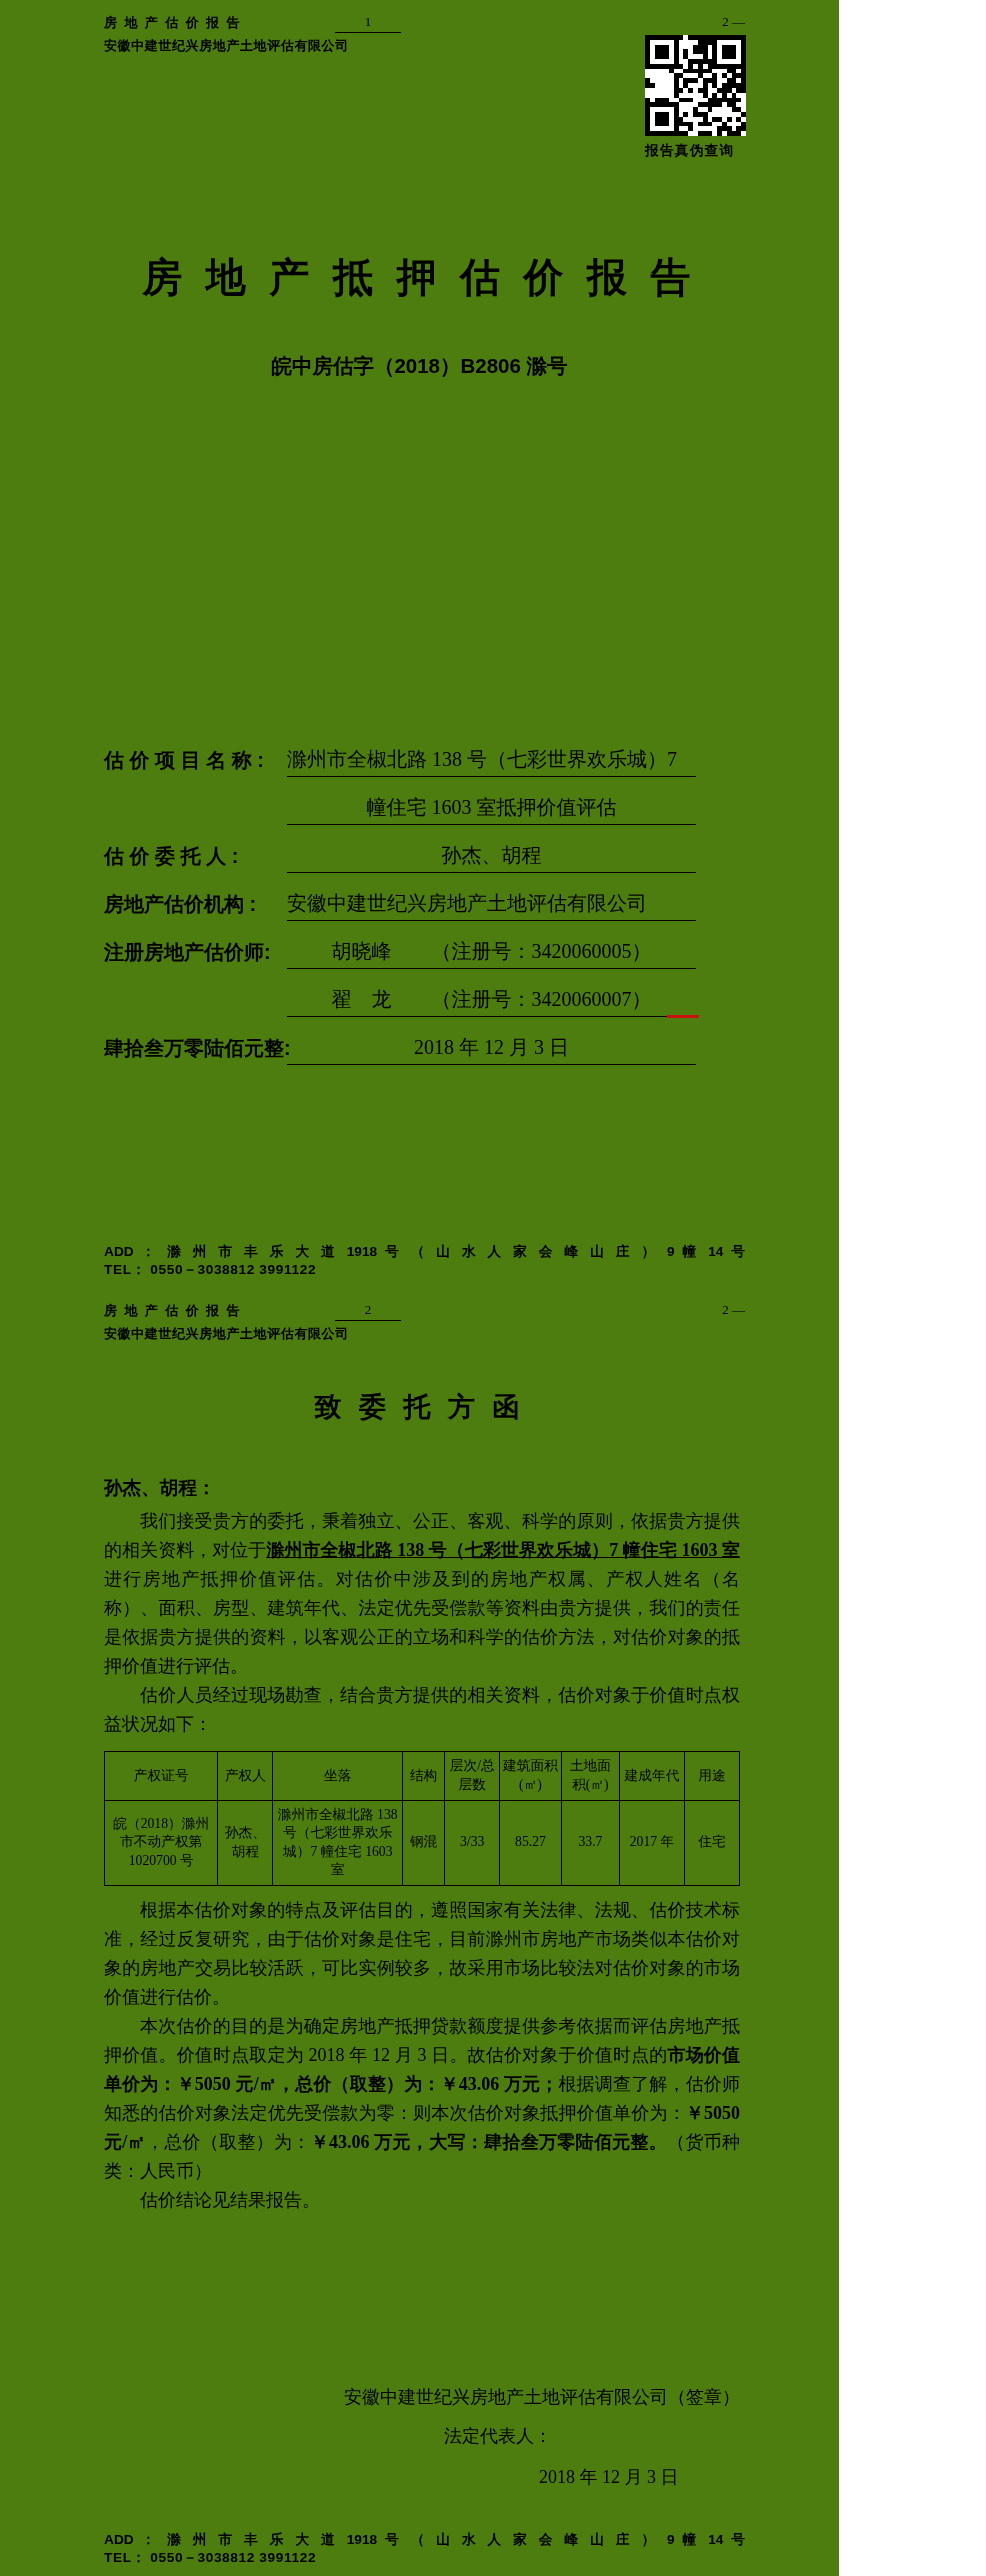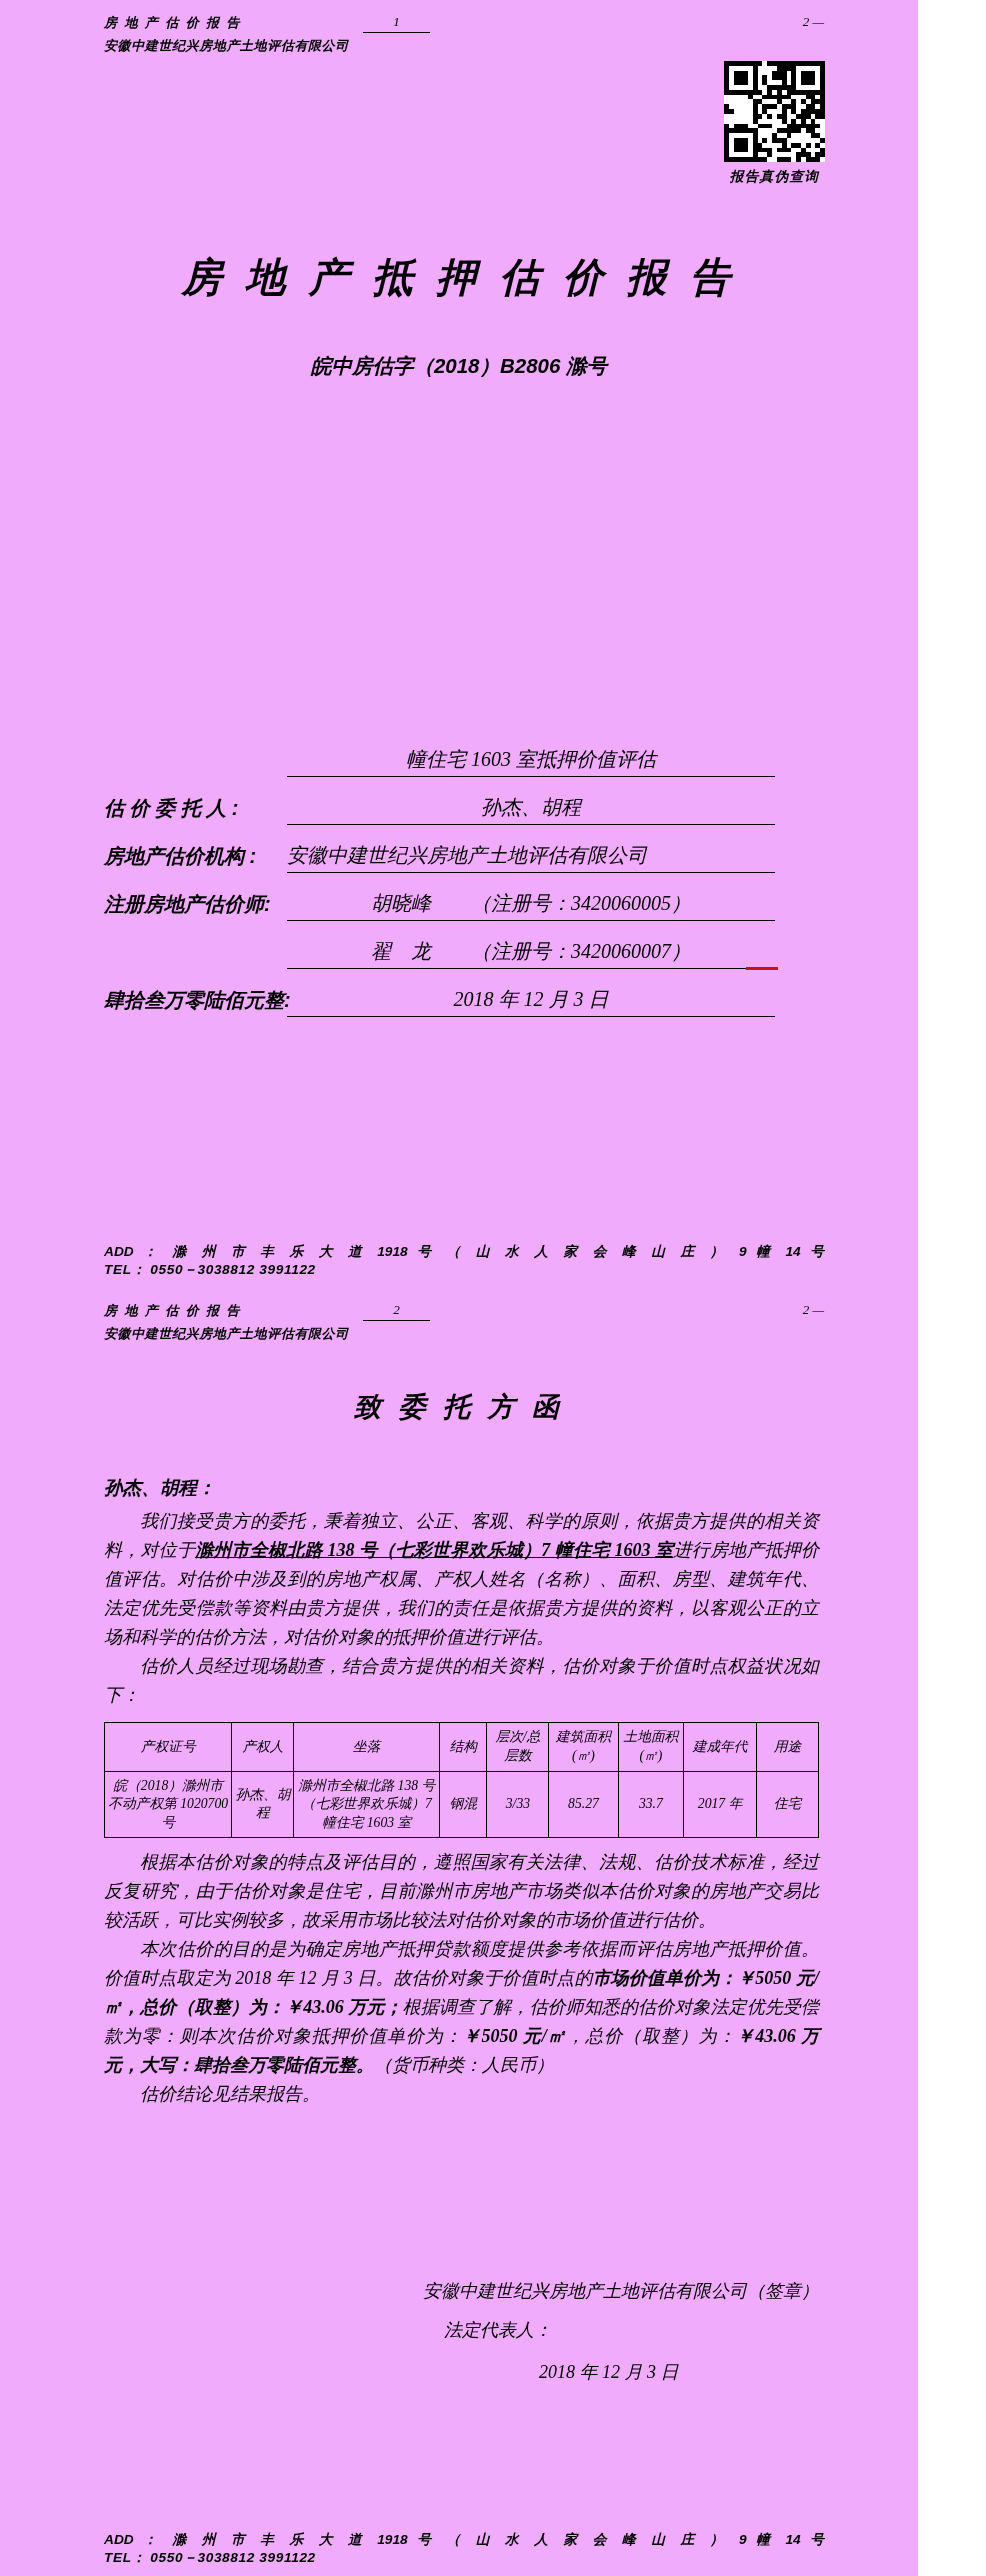--- a/index.html
+++ b/index.html
@@ -5,25 +5,24 @@
   * { box-sizing: border-box; }
   html, body { margin: 0; padding: 0; }
   body {
     width: 987px;
     background: #ffffff;
     color: #000;
     font-family: "Liberation Serif", serif;
   }
   .page {
     position: relative;
-    width: 918px;
+    width: 839px;
     height: 1288px;
-    background: #f0abfc;
+    background: #4d7c0f;
     overflow: hidden;
-    font-style: italic;
   }
 
   
   .hdr {
     position: absolute;
     left: 104px; right: 94px; top: 13.7px;
     font-family: "Liberation Sans", sans-serif;
     font-weight: bold;
     font-size: 13px;
   }
@@ -33,21 +32,21 @@
     position: absolute; left: 36%; top: 0;
     border-bottom: 1.2px solid #000;
     padding: 0 30px 1.9px 30px;
     font-weight: normal;
     font-family: "Liberation Serif", serif;
   }
   .hdr-right { position: absolute; right: 0; top: 0; font-weight: normal; font-family: "Liberation Serif", serif; }
   .hdr-company { margin-top: 2.5px; letter-spacing: 0.6px; }
 
   
-  .qr-wrap { position: absolute; top: 61px; right: 93px; width: 101px; text-align: center; }
+  .qr-wrap { position: absolute; top: 35px; right: 93px; width: 101px; text-align: left; }
   .qr-wrap svg { width: 101px; height: 101px; display: block; background: #fff; }
   .qr-caption {
     margin-top: 6.2px;
     font-family: "Liberation Sans", sans-serif;
     font-weight: bold; font-size: 13.7px; letter-spacing: 1.2px;
     white-space: nowrap;
   }
 
   
   .main-title {
@@ -298,20 +297,24 @@
         <rect x="2" y="16" width="3" height="3" fill="#000"></rect>
       </svg>
     <div class="qr-caption">报告真伪查询</div>
   </div>
 
   <div class="main-title">房 地 产 抵 押 估 价 报 告</div>
   <div class="doc-no">皖中房估字（2018）B2806 滁号</div>
 
   <div class="fields">
     <div class="frow">
+      <span class="flabel">估 价 项 目 名 称 :</span>
+      <span class="fvalue">滁州市全椒北路 138 号（七彩世界欢乐城）7</span>
+    </div>
+    <div class="frow">
       <span class="flabel"></span>
       <span class="fvalue center">幢住宅 1603 室抵押价值评估</span>
     </div>
     <div class="frow">
       <span class="flabel">估 价 委 托 人 :</span>
       <span class="fvalue center">孙杰、胡程</span>
     </div>
     <div class="frow">
       <span class="flabel">房地产估价机构 :</span>
       <span class="fvalue">安徽中建世纪兴房地产土地评估有限公司</span>

